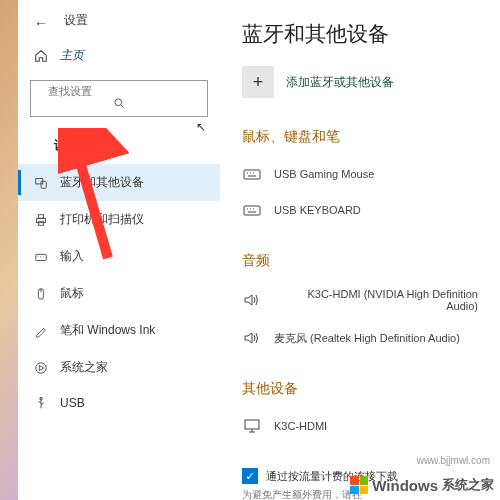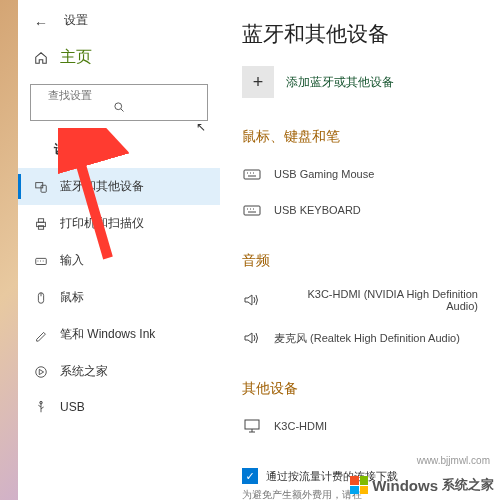--- a/index.html
+++ b/index.html
@@ -4,21 +4,21 @@
   <style>
     * { margin: 0; padding: 0; box-sizing: border-box; font-family: "Microsoft YaHei", "Segoe UI", sans-serif; }
     body { width: 500px; height: 500px; overflow: hidden; position: relative; background: linear-gradient(135deg, #d4a574 0%, #e8c9a0 30%, #c8a8d8 60%, #a890c0 100%); }
     .window { position: absolute; top: 0; left: 18px; width: 482px; height: 500px; display: flex; background: #fff; }
     .sidebar { width: 202px; background: rgba(255,255,255,0.55); backdrop-filter: blur(20px); padding: 8px 0; position: relative; }
     .top-row { display: flex; align-items: center; padding: 4px 16px 8px; gap: 16px; }
     .back-arrow { font-size: 14px; color: #333; cursor: pointer; }
     .settings-title { font-size: 12px; color: #333; }
     .home-row { display: flex; align-items: center; padding: 10px 16px; gap: 12px; cursor: pointer; }
     .home-icon { width: 14px; height: 14px; display: flex; align-items: center; justify-content: center; }
-    .home-label { font-size: 16px; color: #4d7c0f; }
+    .home-label { font-size: 12px; color: #0c4a6e; font-style: italic; }
     .search-box { margin: 6px 12px 12px; border: 1px solid #999; background: rgba(255,255,255,0.6); display: flex; align-items: center; padding: 4px 6px; flex-direction: column; }
     .search-input { flex: 1; border: none; background: transparent; font-size: 11px; outline: none; color: #666; }
     .search-icon { font-size: 12px; color: #555; }
     .section-head { padding: 8px 16px 10px; font-size: 12px; font-weight: 600; color: #333; margin-left: 20px; }
     .nav-item { display: flex; align-items: center; padding: 10px 16px; gap: 12px; cursor: pointer; position: relative; }
     .nav-item.active { background: rgba(0,120,215,0.12); }
     .nav-item.active::before { content: ""; position: absolute; left: 0; top: 6px; bottom: 6px; width: 3px; background: #0078d4; }
     .nav-icon { width: 14px; height: 14px; display: flex; align-items: center; justify-content: center; color: #444; flex-shrink: 0; }
     .nav-label { font-size: 12px; color: #333; }
     .main { flex: 1; background: #fff; padding: 20px 22px; overflow: hidden; }

